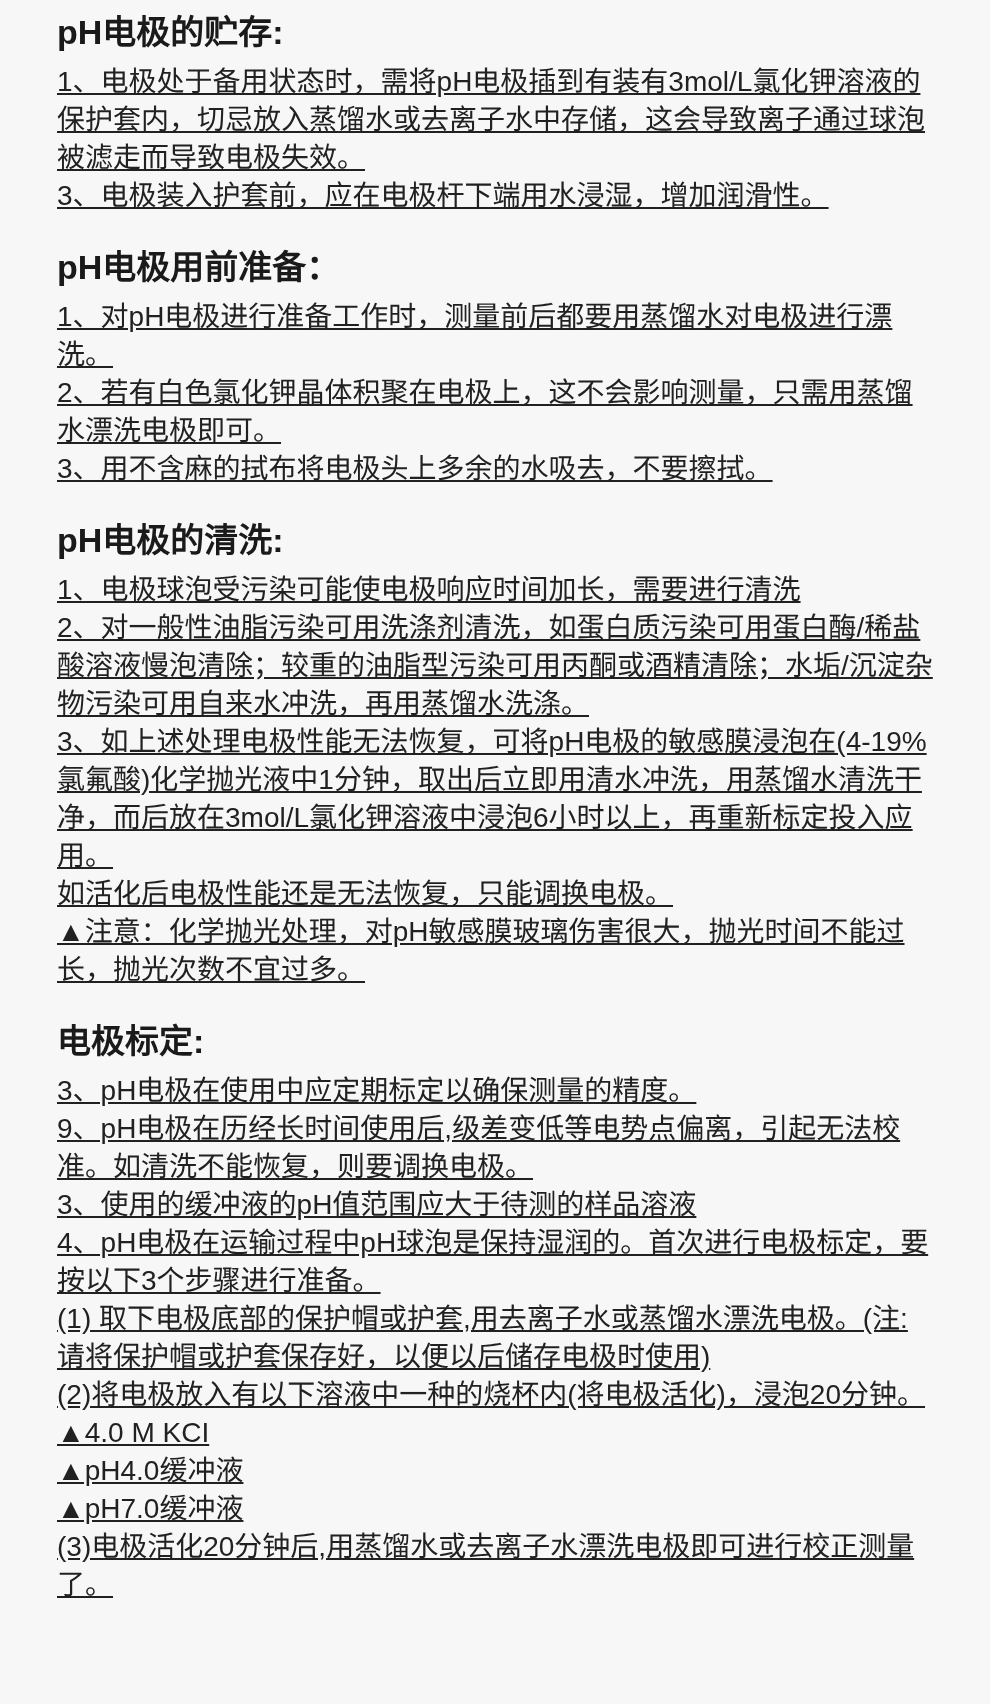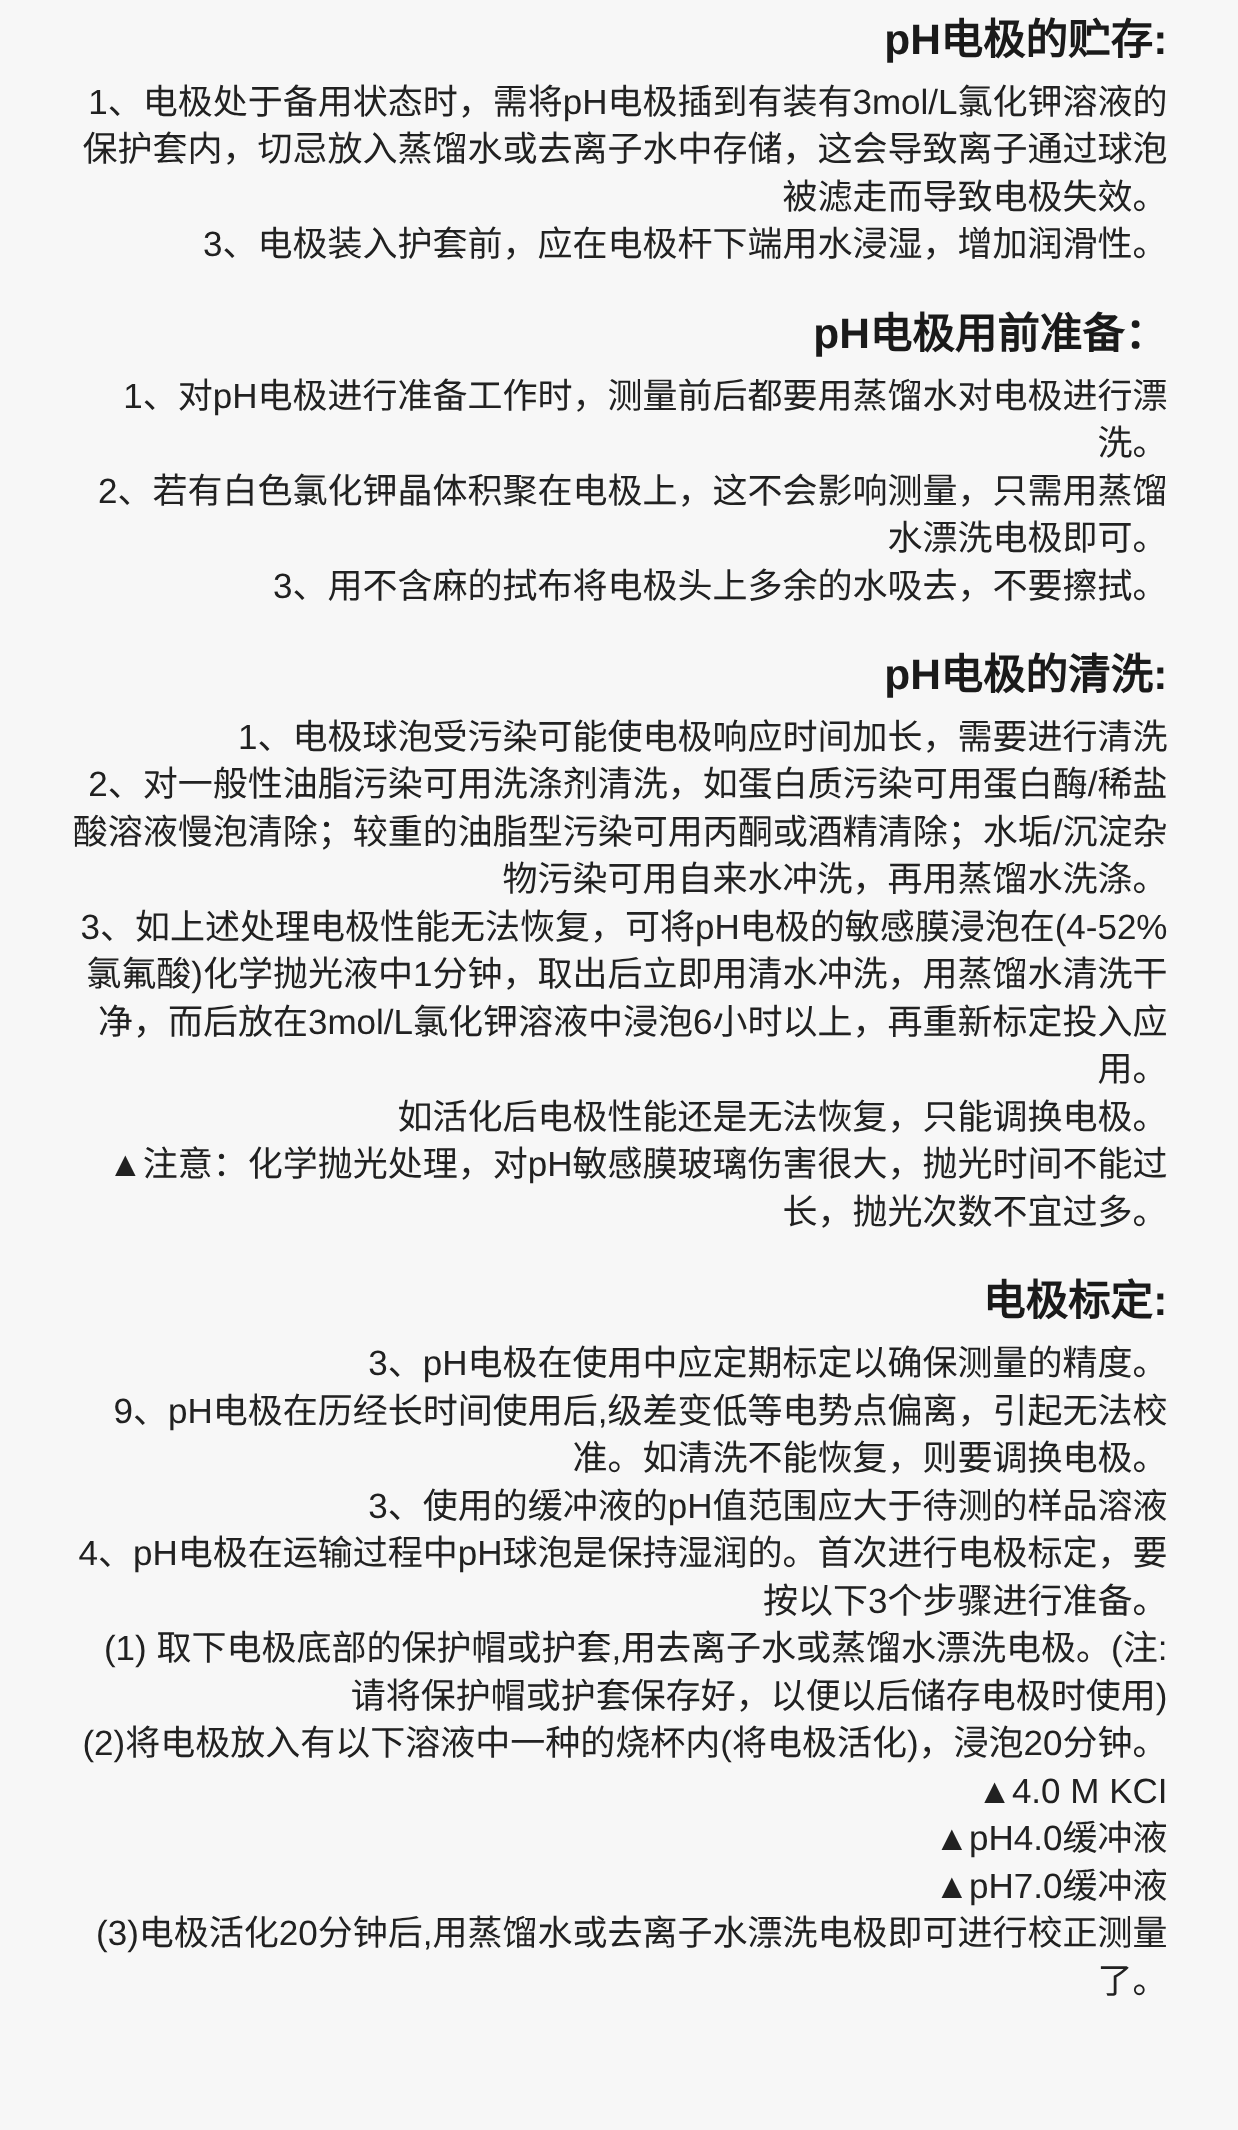--- a/index.html
+++ b/index.html
@@ -13,36 +13,37 @@
     color: #212121;
     -webkit-font-smoothing: antialiased;
   }
   .page {
     box-sizing: border-box;
     width: 990px;
     min-height: 1704px;
     padding: 8px 56px 80px 57px;
     background: #f7f7f7;
   }
-  section { margin: 0; text-align: right; }
+  section { margin: 0; }
   .section-heading {
     font-size: 34px;
     line-height: 48px;
     font-weight: 700;
     color: #1a1a1a;
     margin: 28px 0 7px 0;
   }
   section:first-child .section-heading { margin-top: 0; }
   .doc-line {
     font-size: 28px;
     line-height: 38px;
     font-weight: 500;
     color: #212121;
     margin: 0;
     word-break: break-all;
+    text-decoration: underline;
   }
 </style>
 </head>
 <body>
 
 <div class="page">
 
   <section>
     <h2 class="section-heading">pH电极的贮存:</h2>
     <p class="doc-line">1、电极处于备用状态时，需将pH电极插到有装有3mol/L氯化钾溶液的保护套内，切忌放入蒸馏水或去离子水中存储，这会导致离子通过球泡被滤走而导致电极失效。</p>
@@ -53,21 +54,21 @@
     <h2 class="section-heading">pH电极用前准备：</h2>
     <p class="doc-line">1、对pH电极进行准备工作时，测量前后都要用蒸馏水对电极进行漂洗。</p>
     <p class="doc-line">2、若有白色氯化钾晶体积聚在电极上，这不会影响测量，只需用蒸馏水漂洗电极即可。</p>
     <p class="doc-line">3、用不含麻的拭布将电极头上多余的水吸去，不要擦拭。</p>
   </section>
 
   <section>
     <h2 class="section-heading">pH电极的清洗:</h2>
     <p class="doc-line">1、电极球泡受污染可能使电极响应时间加长，需要进行清洗</p>
     <p class="doc-line">2、对一般性油脂污染可用洗涤剂清洗，如蛋白质污染可用蛋白酶/稀盐酸溶液慢泡清除；较重的油脂型污染可用丙酮或酒精清除；水垢/沉淀杂物污染可用自来水冲洗，再用蒸馏水洗涤。</p>
-    <p class="doc-line">3、如上述处理电极性能无法恢复，可将pH电极的敏感膜浸泡在(4-52%氯氟酸)化学抛光液中1分钟，取出后立即用清水冲洗，用蒸馏水清洗干净，而后放在3mol/L氯化钾溶液中浸泡6小时以上，再重新标定投入应用。</p>
+    <p class="doc-line">3、如上述处理电极性能无法恢复，可将pH电极的敏感膜浸泡在(4-19%氯氟酸)化学抛光液中1分钟，取出后立即用清水冲洗，用蒸馏水清洗干净，而后放在3mol/L氯化钾溶液中浸泡6小时以上，再重新标定投入应用。</p>
     <p class="doc-line">如活化后电极性能还是无法恢复，只能调换电极。</p>
     <p class="doc-line">▲注意：化学抛光处理，对pH敏感膜玻璃伤害很大，抛光时间不能过长，抛光次数不宜过多。</p>
   </section>
 
   <section>
     <h2 class="section-heading">电极标定:</h2>
     <p class="doc-line">3、pH电极在使用中应定期标定以确保测量的精度。</p>
     <p class="doc-line">9、pH电极在历经长时间使用后,级差变低等电势点偏离，引起无法校准。如清洗不能恢复，则要调换电极。</p>
     <p class="doc-line">3、使用的缓冲液的pH值范围应大于待测的样品溶液</p>
     <p class="doc-line">4、pH电极在运输过程中pH球泡是保持湿润的。首次进行电极标定，要按以下3个步骤进行准备。</p>

